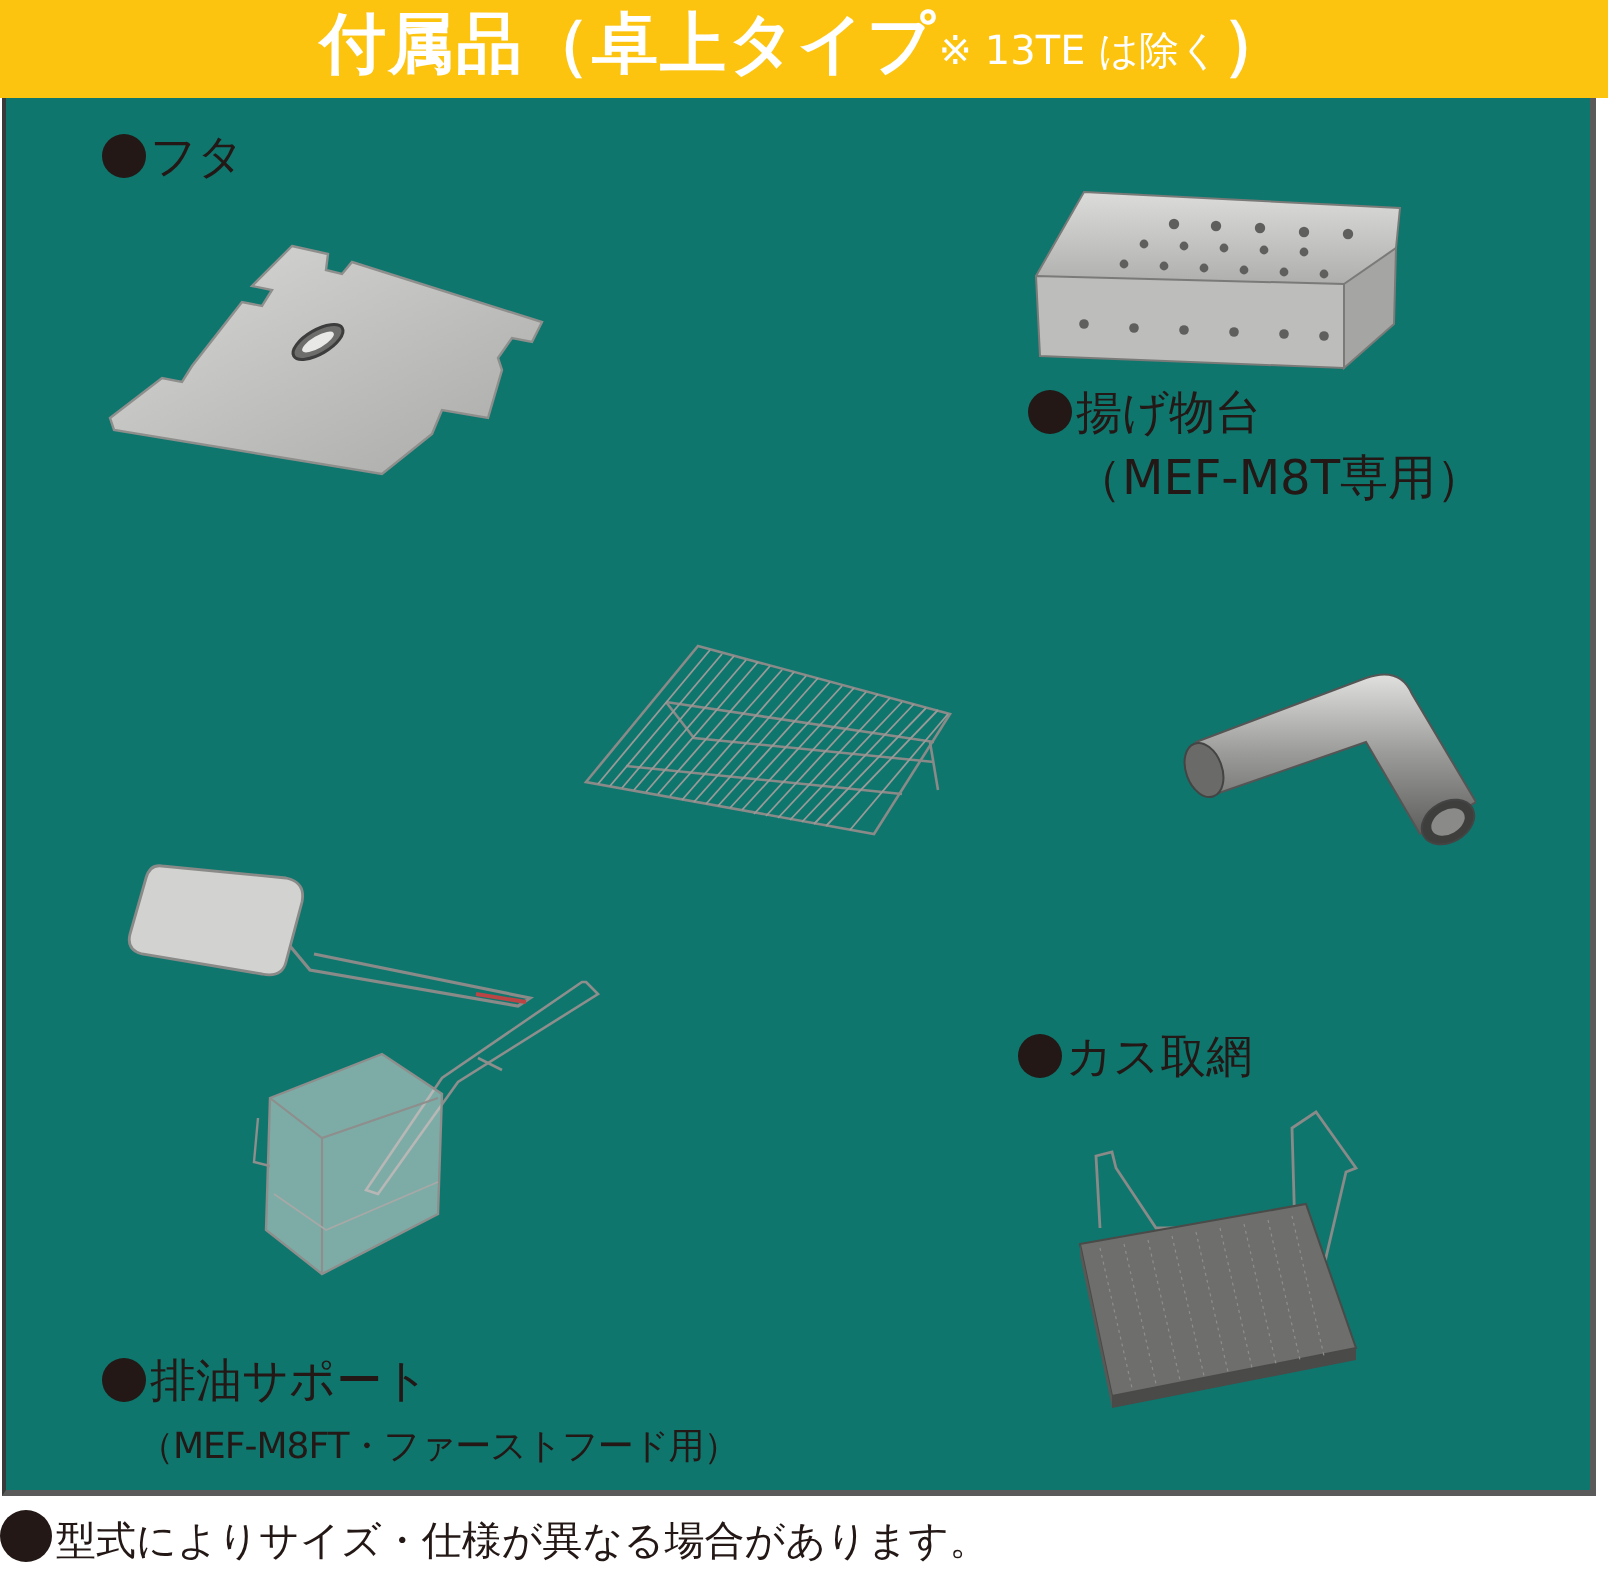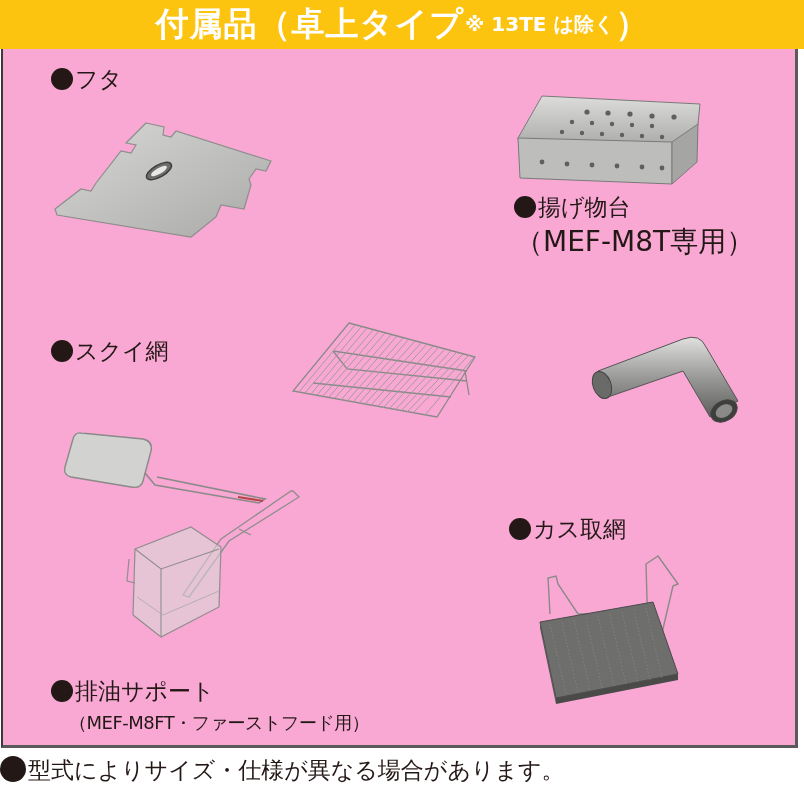--- a/index.html
+++ b/index.html
@@ -2,40 +2,40 @@
 <html><head>
 <meta charset="utf-8">
 <style>
   html, body { margin: 0; padding: 0; }
   body {
     width: 804px; height: 794px; background: #ffffff; position: relative; overflow: hidden;
     font-family: "DejaVu Sans", "Liberation Sans", sans-serif; color: #231815;
   }
   .title-bar {
     position: absolute; left: 0; top: 0; width: 804px; height: 49px;
-    background: #fcc30f; display: flex; align-items: center; justify-content: center;
+    background: #fcc30f; display: flex; justify-content: center;
     color: #ffffff; white-space: nowrap;
   }
   .title-main { font-size: 33px; font-weight: bold; letter-spacing: 1px; }
-  .title-note { font-size: 20px; font-weight: bold; margin: 2px 1px; }
+  .title-note { font-size: 20px; font-weight: normal; margin: 12px 1px; }
   .title-paren { font-size: 33px; font-weight: bold; }
   .panel {
     position: absolute; left: 1px; top: 49px; width: 797px; height: 699px;
-    background: #f9a8d4; border-left: 2px solid #3a3a3a; border-right: 3px solid #5a5a5a;
+    background: #0f766e; border-left: 2px solid #3a3a3a; border-right: 3px solid #5a5a5a;
     border-bottom: 3px solid #5a5a5a; box-sizing: border-box;
   }
   .label {
     position: absolute; font-size: 23px; line-height: 28px; white-space: nowrap; color: #231815;
   }
   .bullet { display: inline-block; width: 22px; height: 22px; border-radius: 50%; background: #231815; vertical-align: -3px; margin-right: 2px; }
-  .sub { position: absolute; font-size: 28px; white-space: nowrap; color: #231815; }
+  .sub { position: absolute; font-size: 24px; white-space: nowrap; color: #231815; margin-left: 22px; }
   .sub-small { position: absolute; font-size: 18px; white-space: nowrap; color: #231815; letter-spacing: -0.5px; }
   .pic { position: absolute; }
   .footer {
-    position: absolute; left: 0; top: 755px; font-size: 23px; white-space: nowrap; color: #231815;
+    position: absolute; left: 0; top: 755px; font-size: 20px; white-space: nowrap; color: #231815;
   }
   .footer .bullet { width: 26px; height: 26px; vertical-align: -4px; }
 </style>
 </head>
 <body>
 
 <div class="title-bar">
   <span class="title-main">付属品（卓上タイプ</span>
   <span class="title-note">※ 13TE は除く</span>
   <span class="title-paren">）</span>
@@ -124,23 +124,20 @@
         <line x1="150" y1="26" x2="94" y2="87"></line>
         <line x1="156" y1="28" x2="100" y2="88"></line>
         <line x1="162" y1="30" x2="106" y2="89"></line>
         <line x1="168" y1="31" x2="112" y2="90"></line>
         <line x1="174" y1="33" x2="118" y2="91"></line>
         <line x1="180" y1="34" x2="124" y2="92"></line>
         <line x1="185" y1="36" x2="136" y2="94"></line>
     </g>
   </svg>
 
-  <div class="label" style="left:48px; top:288px;">
-    <span class="bullet"></span><span>スクイ網</span>
-  </div>
   <svg class="pic" style="left:60px; top:380px;" width="210" height="80" viewBox="0 0 210 80">
     <path d="M18 4 L80 10 Q90 12 88 22 L80 52 Q78 60 68 58 L8 48 Q0 46 2 38 L10 10 Q12 3 18 4 Z" fill="#d2d2d0" stroke="#8a8a88" stroke-width="1.4"></path>
     <path d="M82 44 L92 56 L196 74 L202 70 L94 48" fill="none" stroke="#8a8a88" stroke-width="1.6"></path>
     <line x1="175" y1="68" x2="200" y2="72" stroke="#b44" stroke-width="2"></line>
   </svg>
 
   <svg class="pic" style="left:585px; top:282px;" width="150" height="95" viewBox="0 0 150 95">
     <defs>
         <linearGradient id="lg3" x1="0" y1="0" x2="0" y2="1">
           <stop offset="0" stop-color="#e0e0de"></stop>

